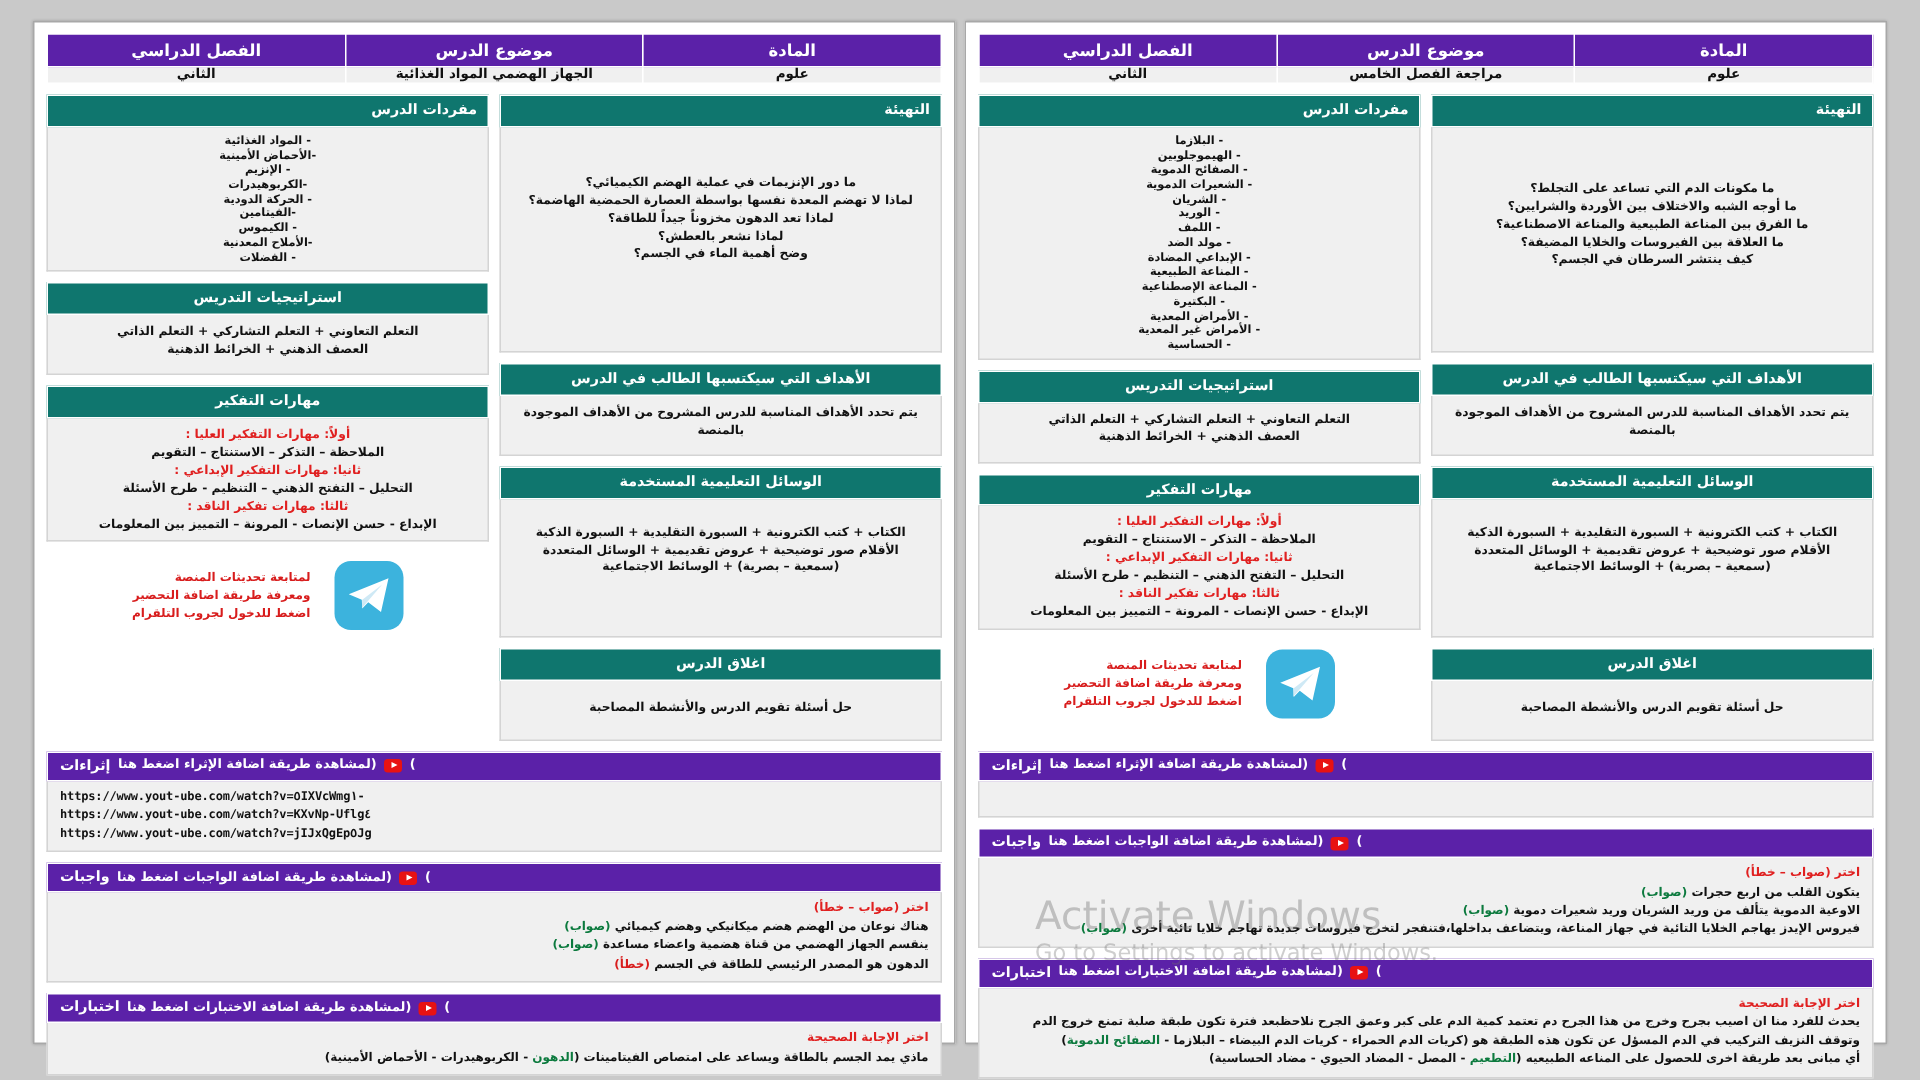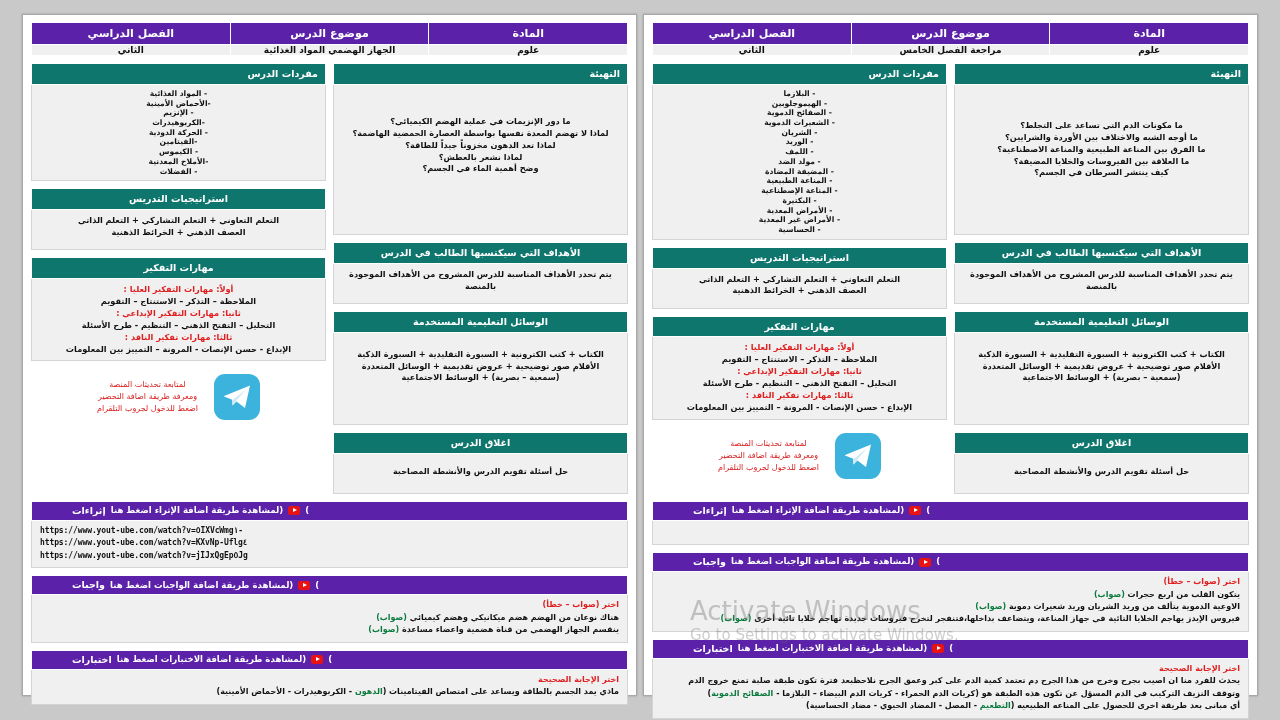--- a/index.html
+++ b/index.html
@@ -112,21 +112,21 @@
 
   
   .telegram-row {
     display: flex;
     flex-direction: row-reverse;
     align-items: center;
     justify-content: center;
     gap: 16px;
     padding: 6px 4px 4px 4px;
   }
-  .tg-text { font-size: 8px; font-weight: normal; color: #d81d1d; line-height: 1.5; text-align: center; }
+  .tg-text { font-size: 8px; font-weight: bold; color: #d81d1d; line-height: 1.5; text-align: right; }
   .tg-icon {
     width: 46px; height: 46px; border-radius: 11px;
     background: #3cb3dd;
     display: flex; align-items: center; justify-content: center;
     flex: 0 0 auto;
   }
   .tg-icon svg { display:block; }
 
   
   .wide { width: 100%; margin-top: 7px; }
@@ -137,21 +137,21 @@
     font-weight: bold;
     padding: 3px 8px;
     border: 1px solid #fff;
     text-align: right;
     display: flex;
     flex-direction: row-reverse;
     align-items: center;
     gap: 5px;
     line-height: 1.3;
   }
-  .wide .bar .ttl { white-space: nowrap; margin-left: 32px; }
+  .wide .bar .ttl { white-space: nowrap; }
   .wide .bar .sub { font-size: 8.6px; }
   .yt {
     display:inline-block;
     width: 12px; height: 9px;
     background: #e81212;
     border-radius: 2.5px;
     position: relative;
     flex: 0 0 auto;
   }
   .yt::after {
@@ -330,20 +330,24 @@
       <div class="body">
         <div class="line rtlleft hdr-red">اختر (صواب – خطأ)</div>
         <div class="line rtlleft">
           <span>هناك نوعان من الهضم هضم ميكانيكي وهضم كيميائي</span>
           <span class="green">(صواب)</span>
         </div>
         <div class="line rtlleft">
           <span>ينقسم الجهاز الهضمي من قناة هضمية واعضاء مساعدة</span>
           <span class="green">(صواب)</span>
         </div>
+        <div class="line rtlleft">
+          <span>الدهون هو المصدر الرئيسي للطاقة في الجسم</span>
+          <span class="red">(خطأ)</span>
+        </div>
       </div>
     </div>
 
     <div class="wide">
       <div class="bar">
         <span class="ttl">اختبارات</span>
         <span class="sub">(لمشاهدة طريقة اضافة الاختبارات اضغط هنا</span>
         <span class="yt"></span>
         <span class="sub">)</span>
       </div>
@@ -386,21 +390,21 @@
           <div class="body vocab">
             <ul>
               <li>- البلازما</li>
               <li>- الهيموجلوبين</li>
               <li>- الصفائح الدموية</li>
               <li>- الشعيرات الدموية</li>
               <li>- الشريان</li>
               <li>- الوريد</li>
               <li>- اللمف</li>
               <li>- مولد الضد</li>
-              <li>- المضيفة المضادة</li>
+              <li>- الإبداعي المضادة</li>
               <li>- المناعة الطبيعية</li>
               <li>- المناعة الإصطناعية</li>
               <li>- البكتيرة</li>
               <li>- الأمراض المعدية</li>
               <li>- الأمراض غير المعدية</li>
               <li>- الحساسية</li>
             </ul>
           </div>
         </div>
 

